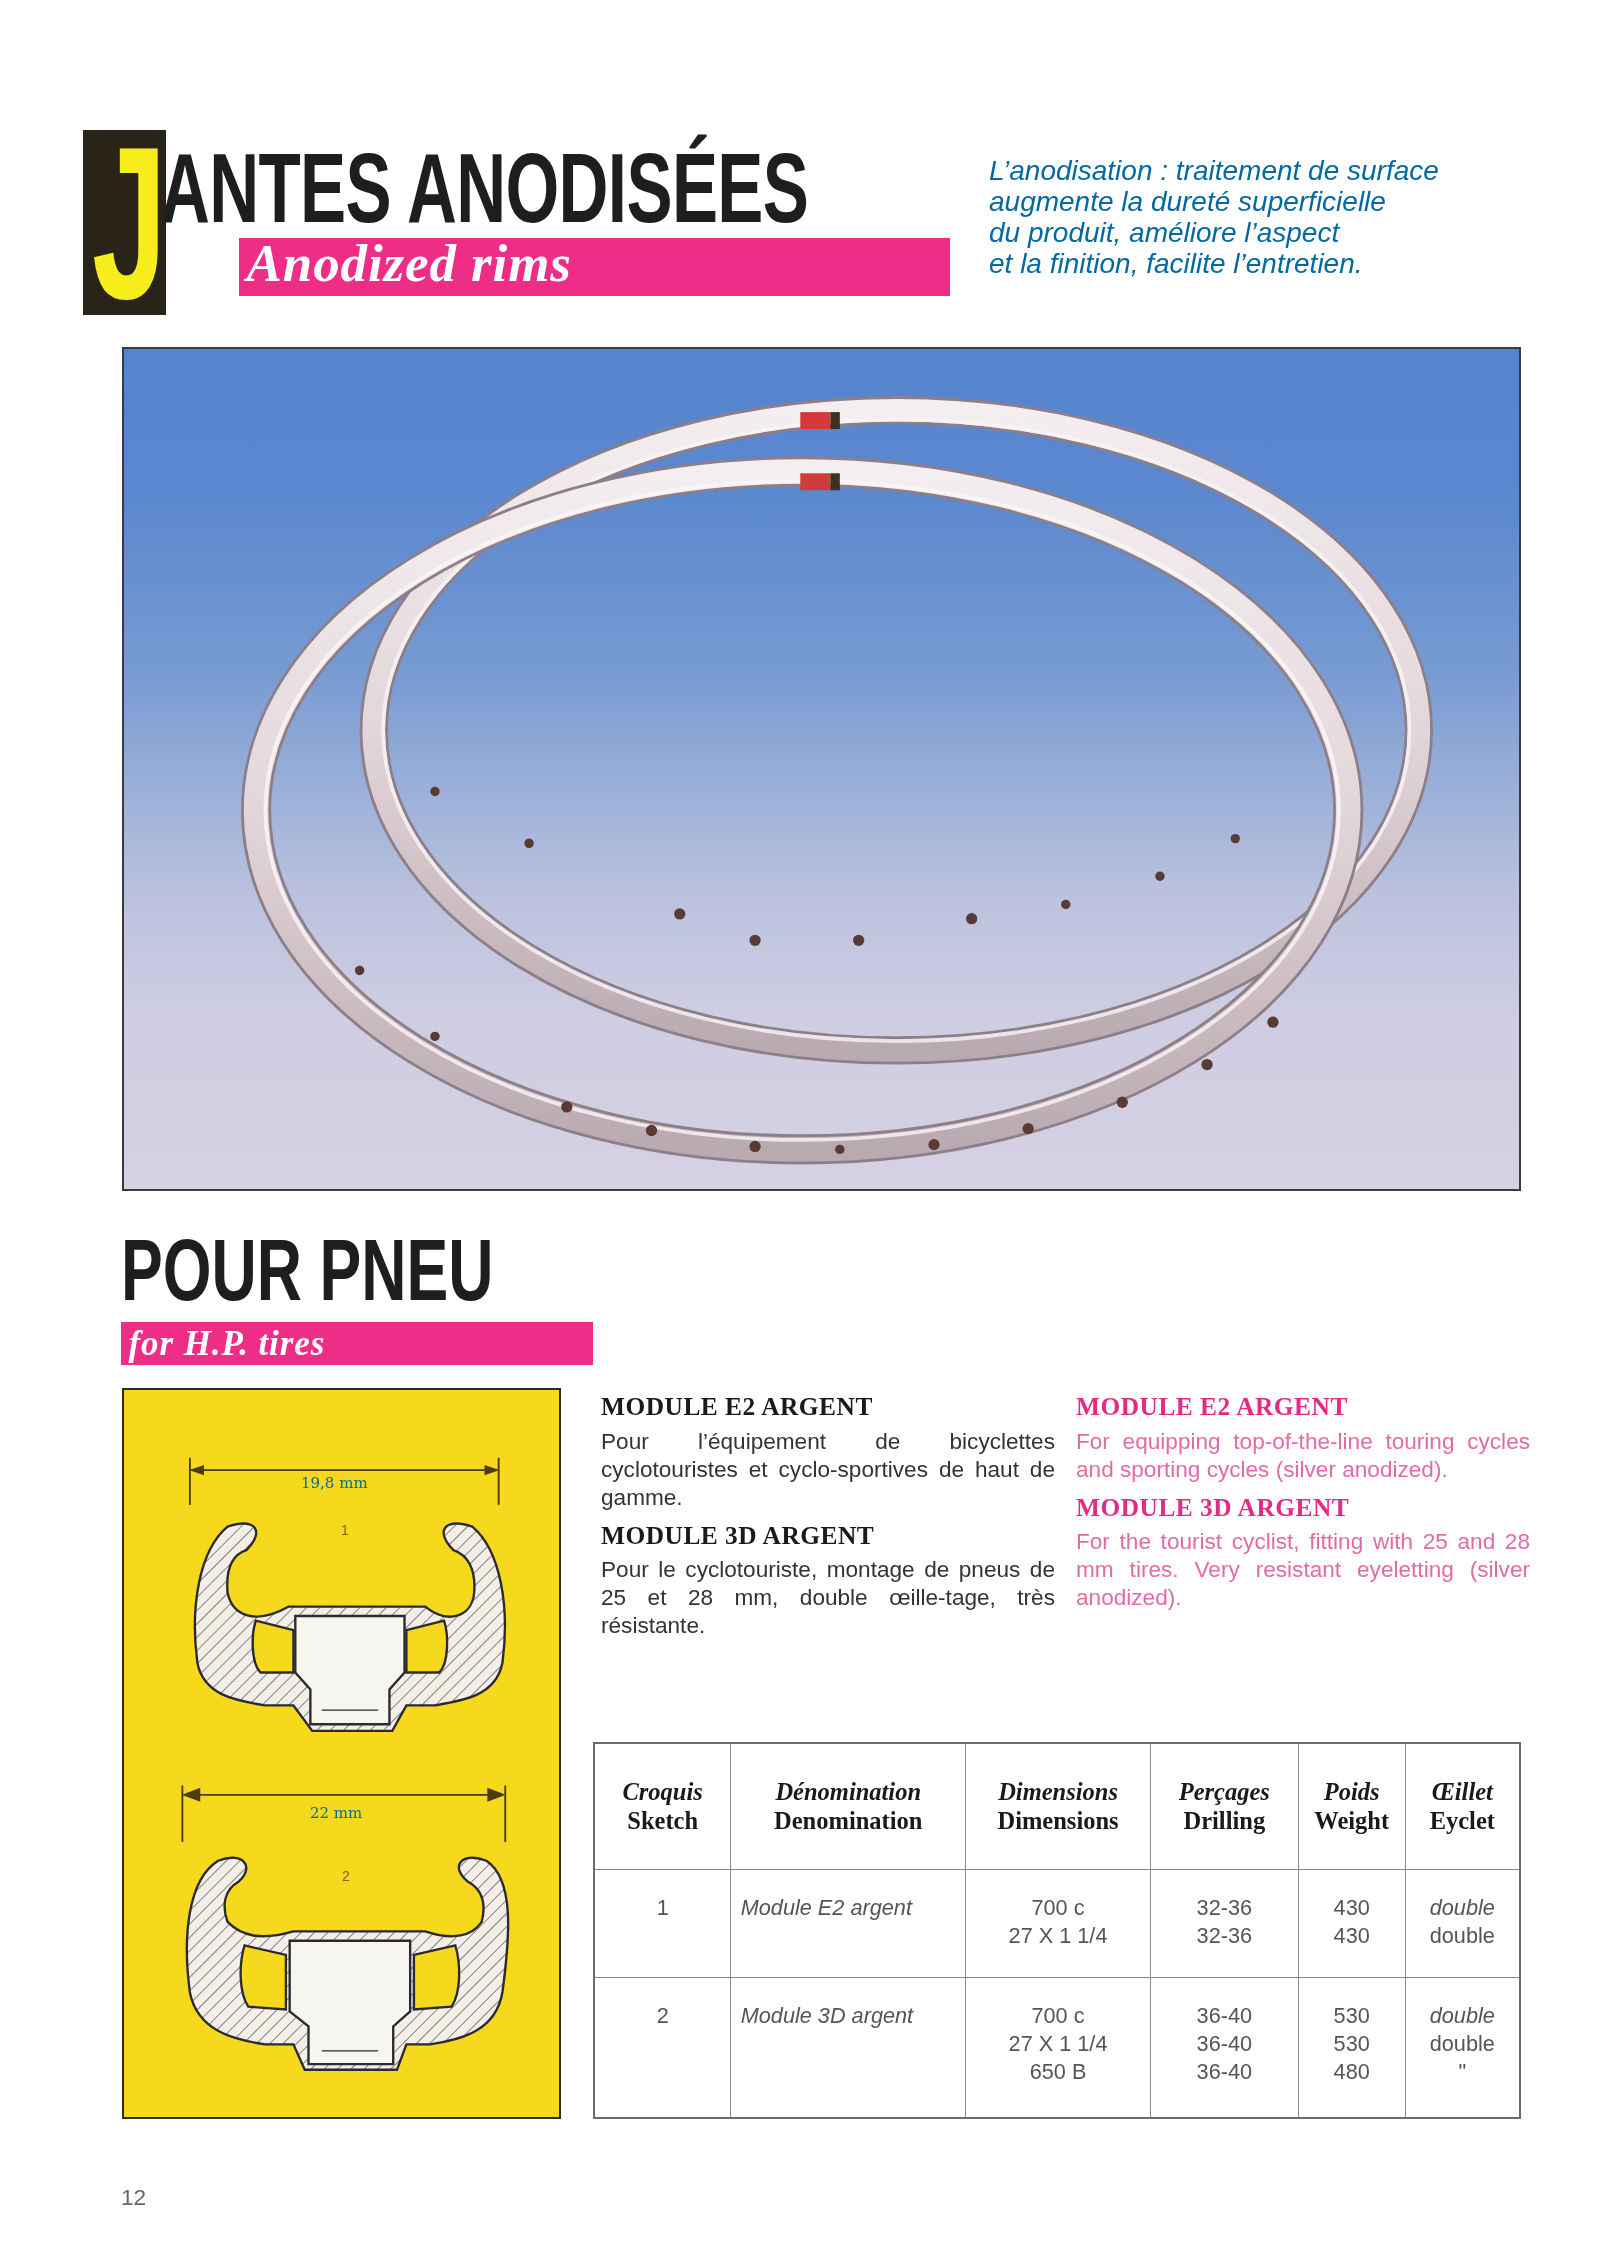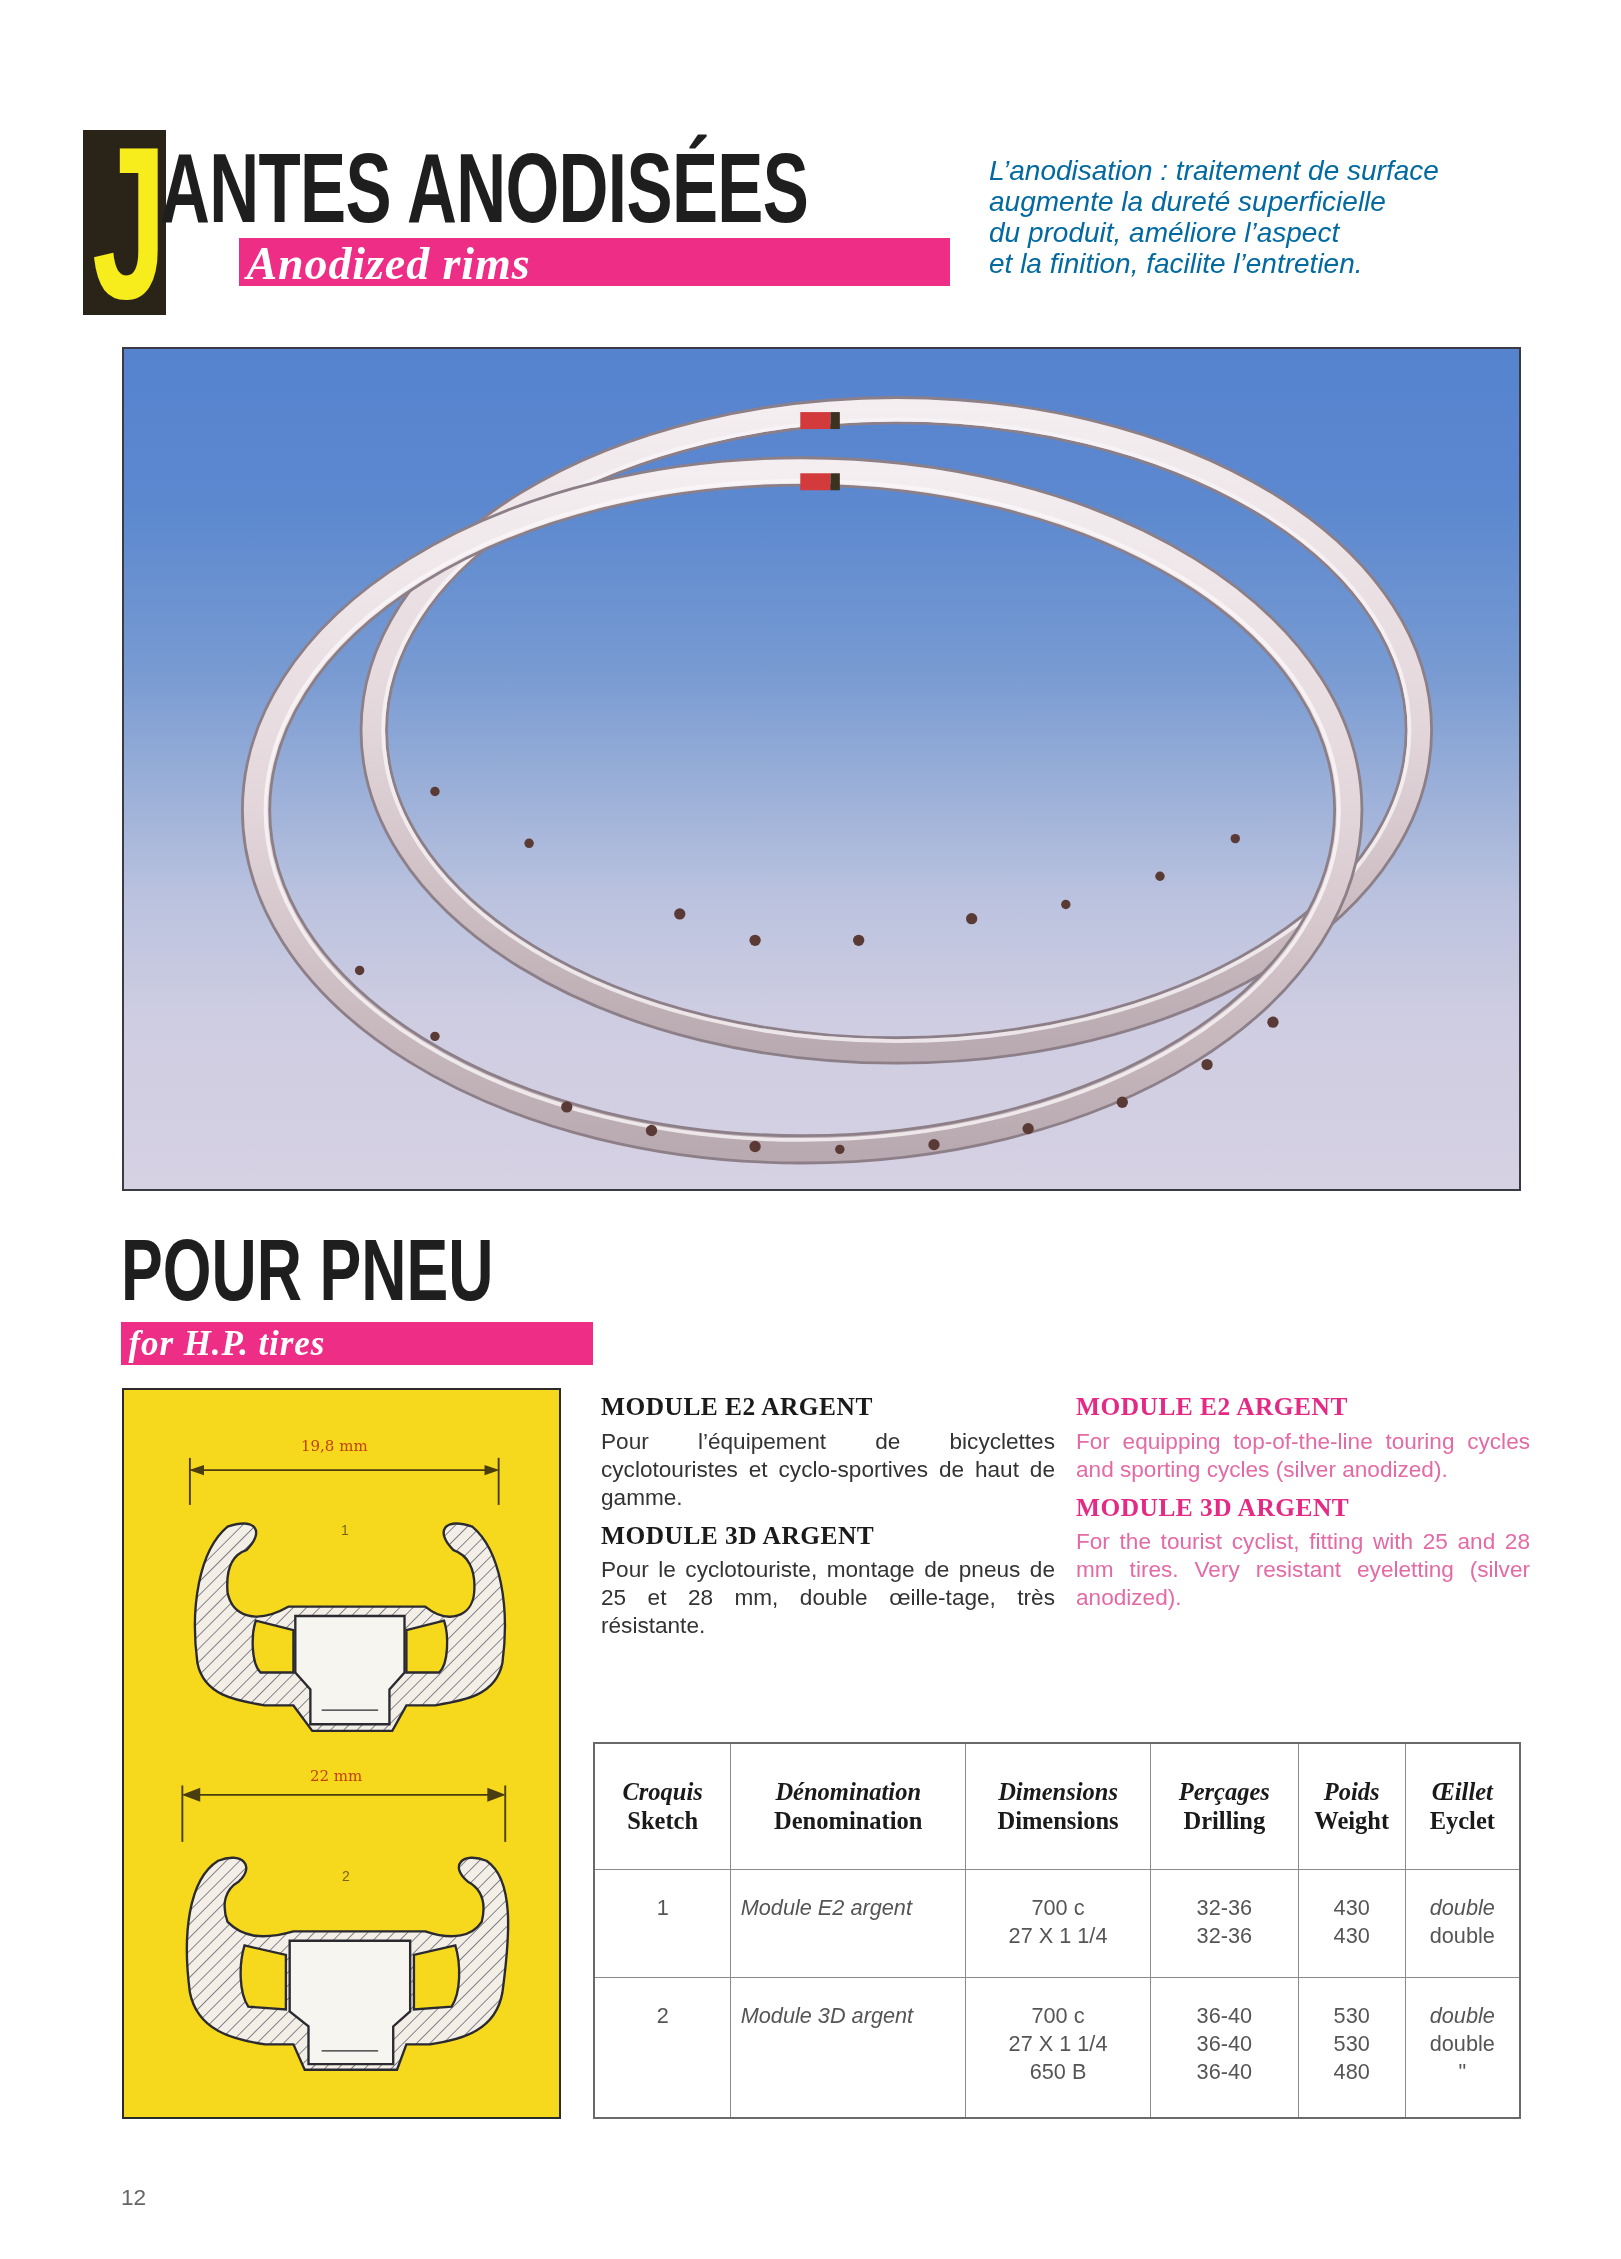--- a/index.html
+++ b/index.html
@@ -23,21 +23,21 @@
     font-family: "Liberation Sans", sans-serif; font-weight: bold;
     font-size: 98px; line-height: 98px; color: #1e1e1e;
     transform: scaleX(0.705); transform-origin: left top;
     white-space: nowrap; letter-spacing: -0.9px;
   }
   .pink-band {
     position: absolute; background: #ee2d86; color: #fff;
     font-family: "Liberation Serif", serif; font-weight: bold; font-style: italic;
     white-space: nowrap; overflow: hidden;
   }
-  .band-1 { left: 239px; top: 238px; width: 711px; height: 48px; font-size: 46px; line-height: 51px; padding-left: 7.5px; letter-spacing: 0.9px; }
+  .band-1 { left: 239px; top: 238px; width: 711px; height: 58px; font-size: 53px; line-height: 51px; padding-left: 7.5px; letter-spacing: 0.9px; }
   .intro {
     position: absolute; left: 989px; top: 155px; width: 565px;
     font-family: "Liberation Sans", sans-serif; font-style: italic;
     font-size: 28px; line-height: 31px; color: #0369a1;
   }
   .intro div { white-space: nowrap; }
 
   
   .photo {
     position: absolute; left: 122px; top: 347px; width: 1399px; height: 844px;
@@ -55,21 +55,21 @@
     transform: scaleX(0.72); transform-origin: left top; white-space: nowrap;
   }
   .band-2 { left: 121px; top: 1322px; width: 472px; height: 43px; font-size: 35px; line-height: 43px; padding-left: 7.5px; letter-spacing: 0.9px; }
 
   .sketch-panel {
     position: absolute; left: 122px; top: 1388px; width: 439px; height: 731px;
     background: #f6d81c; border: 2.8px solid #2b2b2b;
   }
   .sketch-panel svg { position: absolute; left: 0; top: 0; }
   .dim-label {
-    position: absolute; font-family: "DejaVu Serif", serif; font-size: 15px; color: #c2410c;
+    position: absolute; font-family: "DejaVu Serif", serif; font-size: 15px; color: #0369a1; margin-top: 37px;
   }
   .sk-num { position: absolute; font-family: "Liberation Sans", sans-serif; font-size: 14px; color: #7a6418; }
 
   .desc-col { position: absolute; width: 454px; }
   .desc-col h3 {
     font-family: "Liberation Serif", serif; font-weight: bold; font-size: 25.4px;
     line-height: 28px; letter-spacing: 0.5px; margin-bottom: 7.5px;
   }
   .desc-col p {
     font-family: "Liberation Sans", sans-serif; font-size: 22.6px; line-height: 28px;

